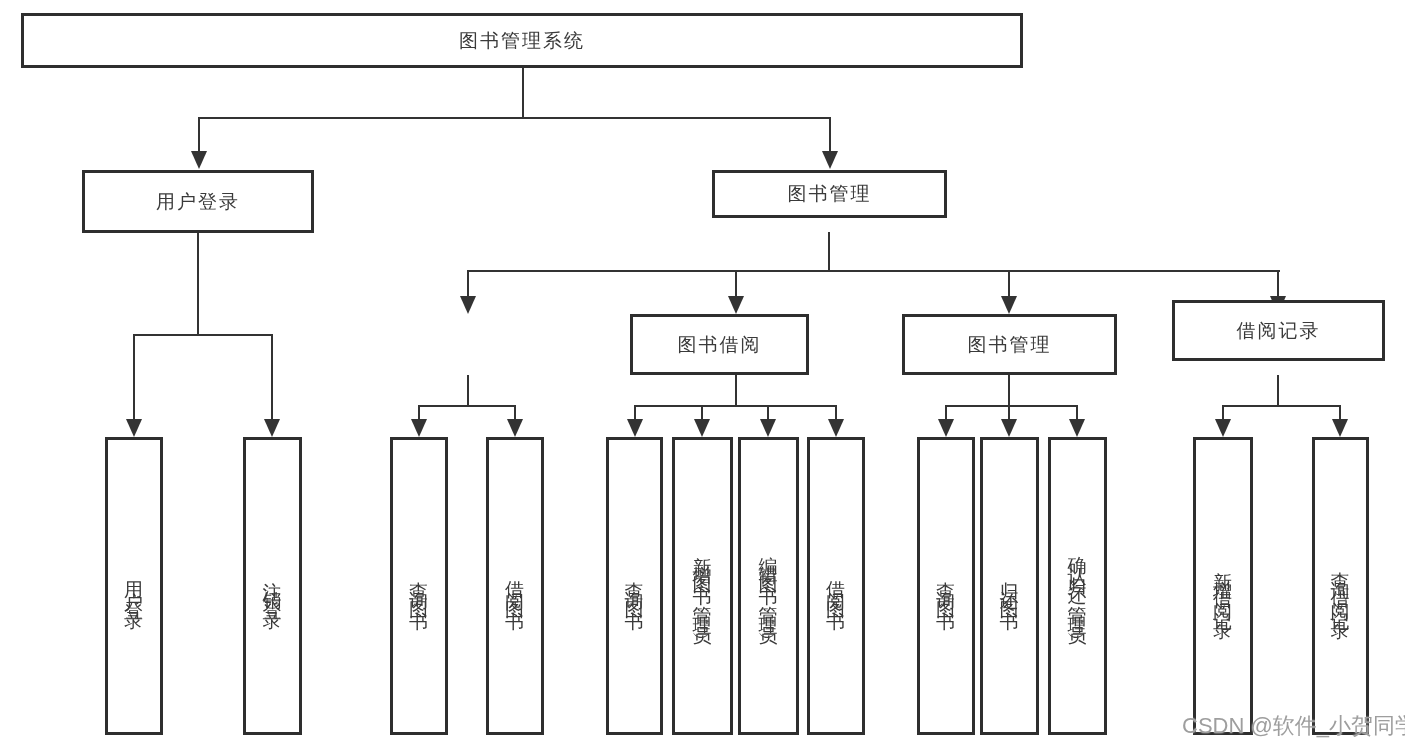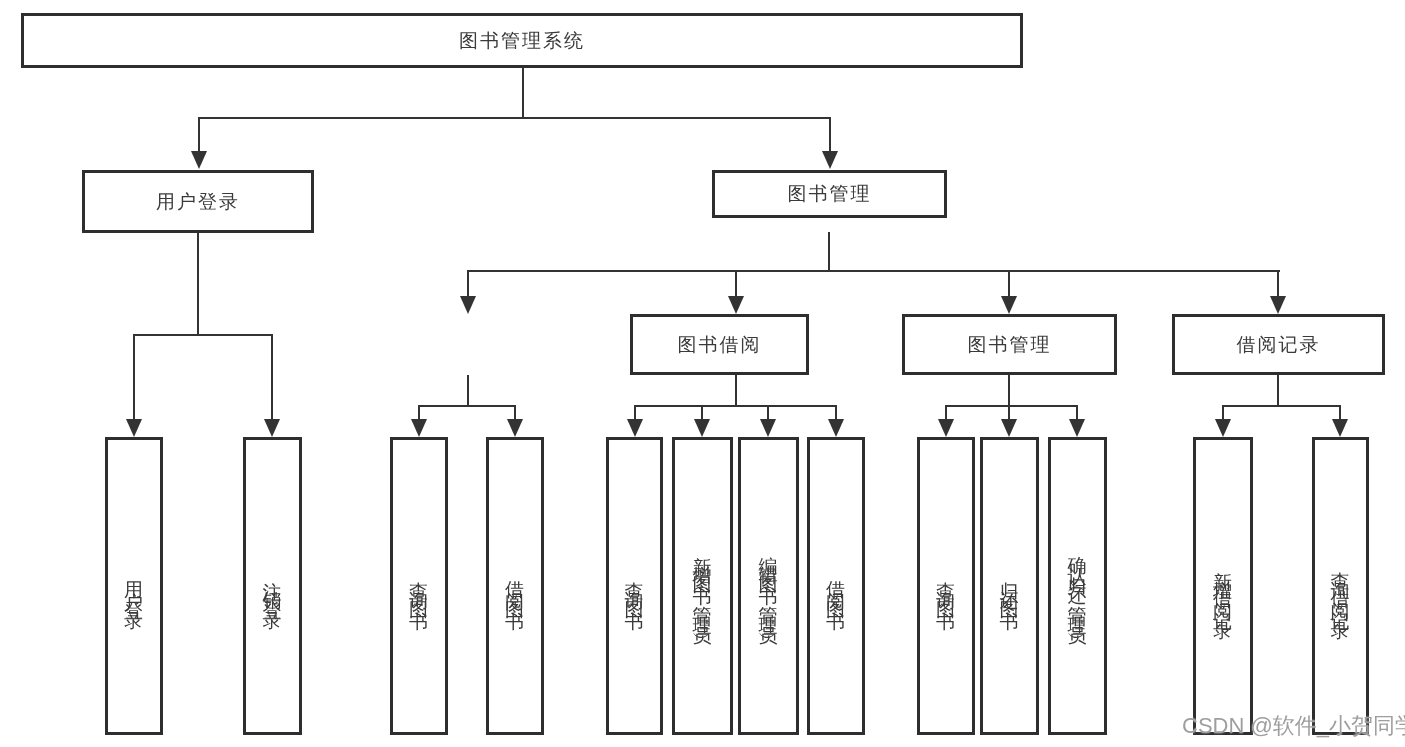--- a/index.html
+++ b/index.html
@@ -121,21 +121,21 @@
   <div class="node hnode" style="left:712px;top:170px;width:235px;height:48px">
     <span class="lbl">图书管理</span>
   </div>
 
   <div class="node hnode" style="left:630px;top:314px;width:179px;height:61px">
     <span class="lbl">图书借阅</span>
   </div>
   <div class="node hnode" style="left:902px;top:314px;width:215px;height:61px">
     <span class="lbl">图书管理</span>
   </div>
-  <div class="node hnode" style="left:1172px;top:314px;width:213px;height:61px">
+  <div class="node hnode" style="left:1172px;top:300px;width:213px;height:61px">
     <span class="lbl">借阅记录</span>
   </div>
 
   <div class="node vnode" style="left:105px;top:437px;width:58px;height:298px">
     <span class="lbl">用户登录</span>
   </div>
   <div class="node vnode" style="left:243px;top:437px;width:59px;height:298px">
     <span class="lbl">注销登录</span>
   </div>
 

